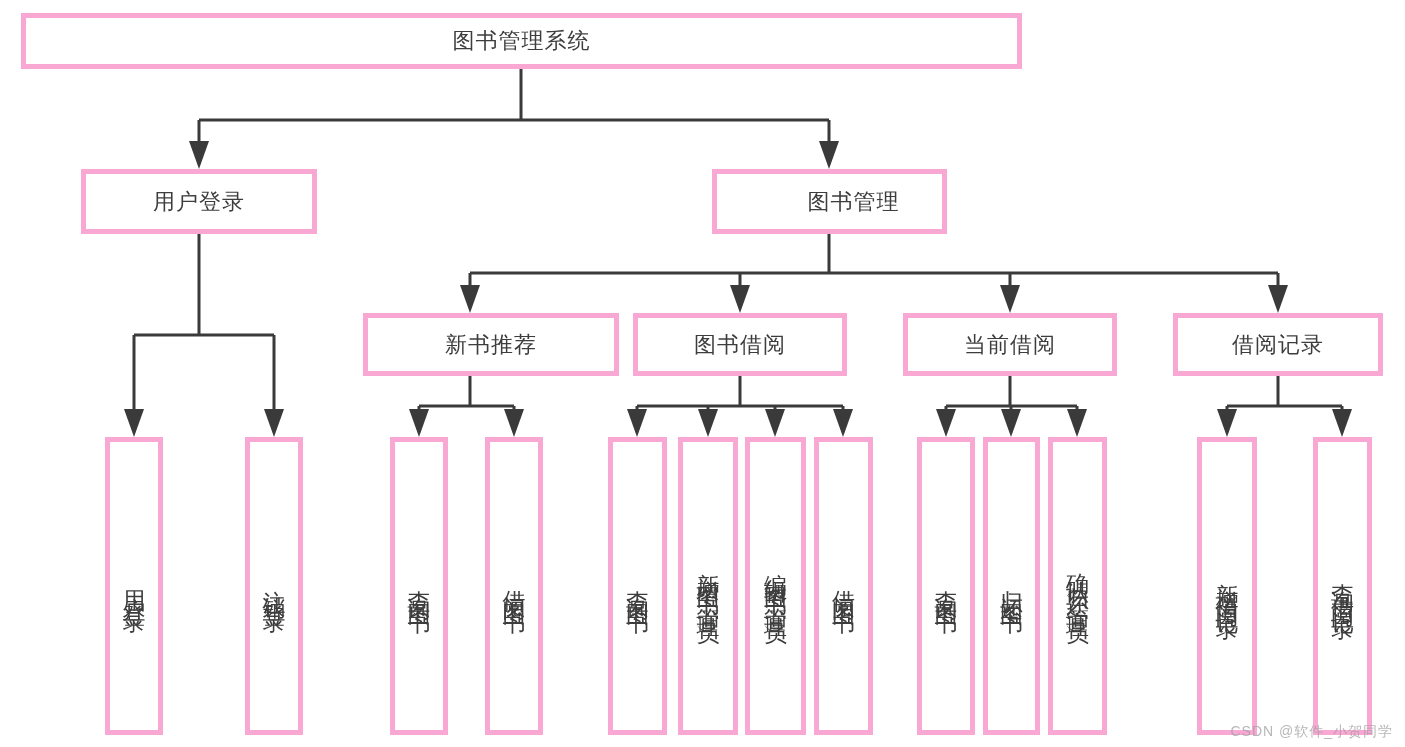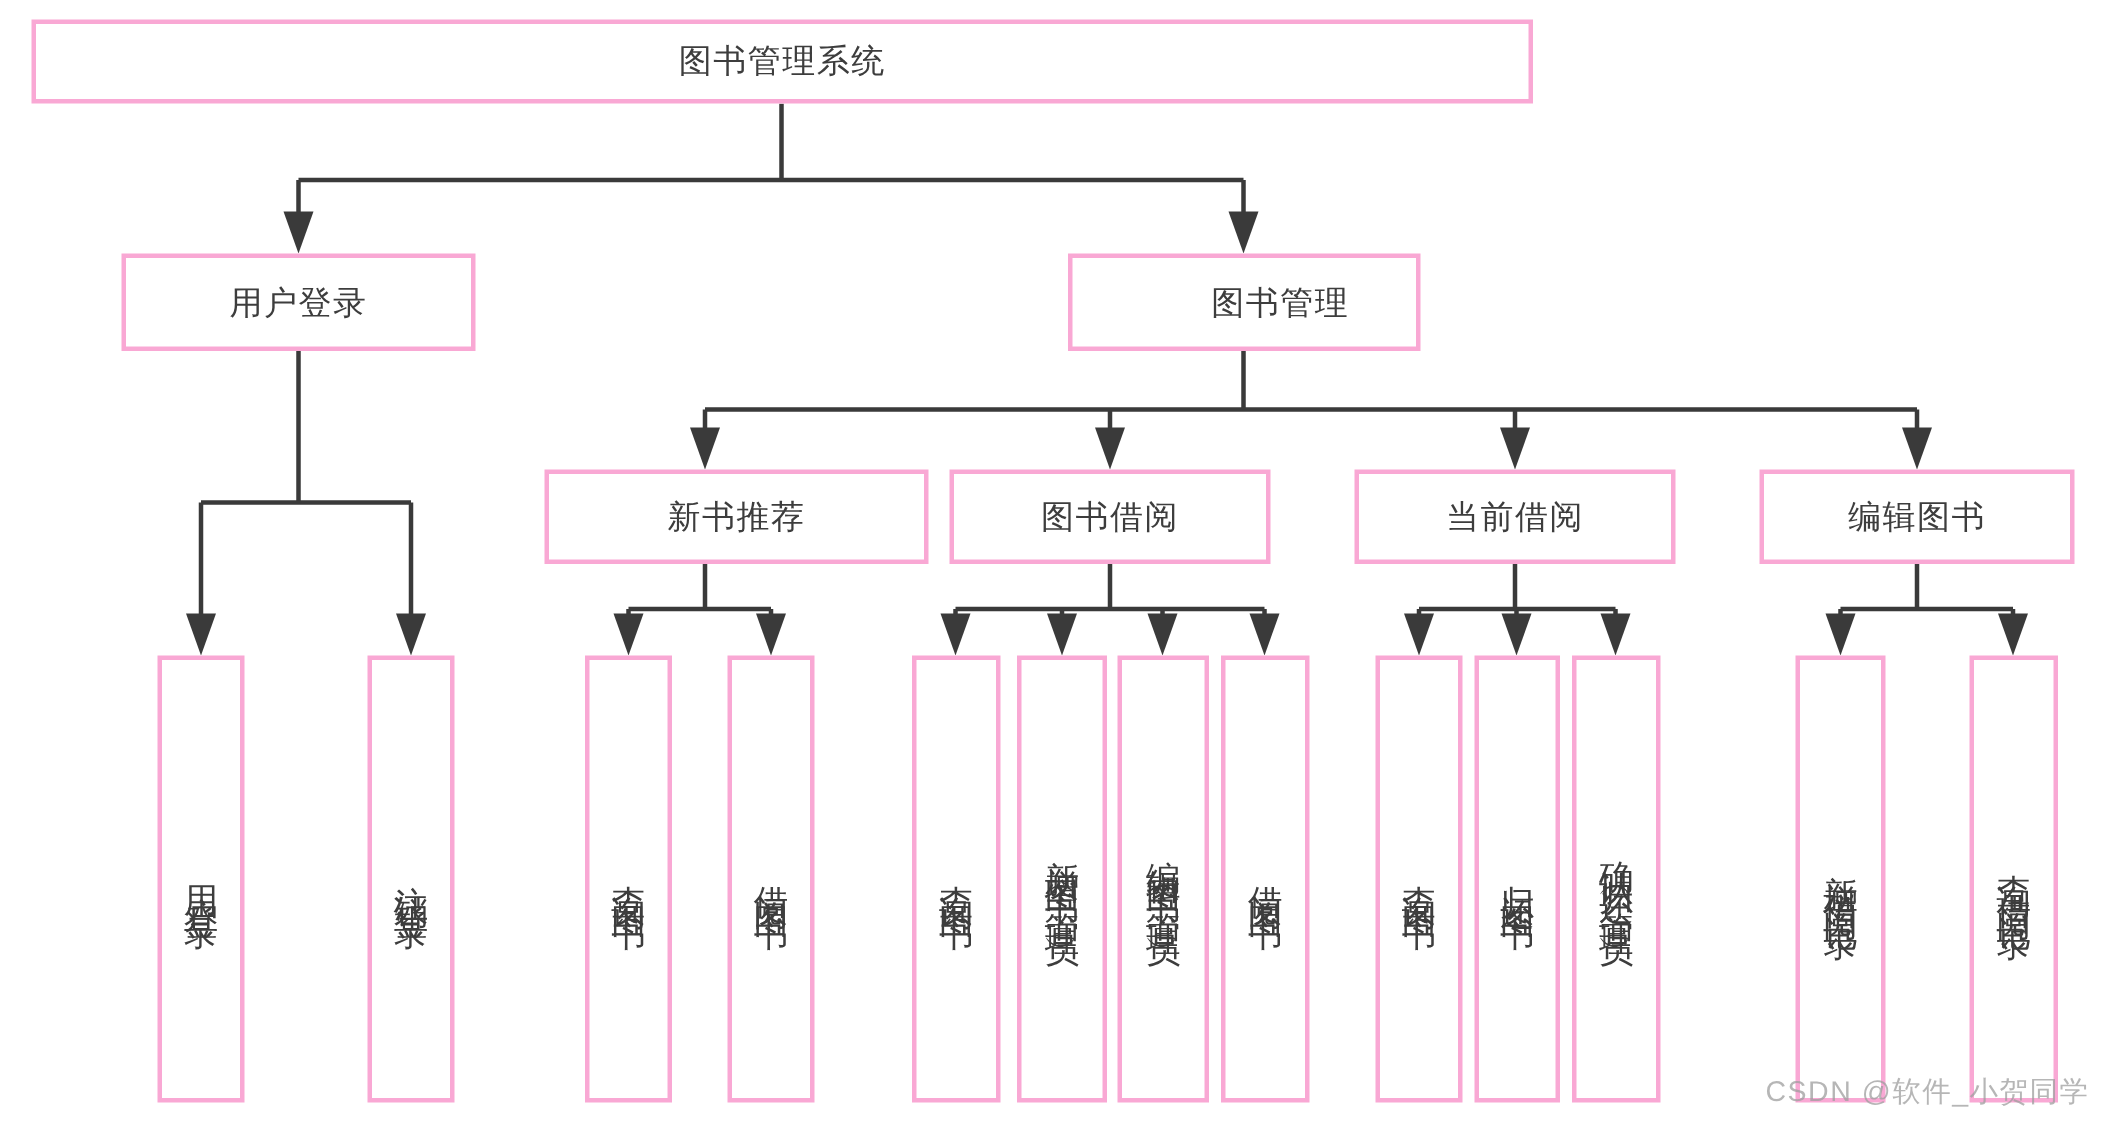--- a/index.html
+++ b/index.html
@@ -19,40 +19,40 @@
   .connectors path {
     stroke: #3a3a3a;
     stroke-width: 3;
     fill: none;
   }
   .connectors polygon { fill: #3a3a3a; }
   .node {
     position: absolute;
     box-sizing: border-box;
     background: #ffffff;
-    border: 3px solid #f9a8d4;
+    border: 5px solid #f9a8d4;
     display: flex;
     align-items: center;
     justify-content: center;
     color: #3d3d3d;
     font-size: 22px;
     letter-spacing: 1px;
     text-align: center;
   }
   .node.vbox span {
     writing-mode: vertical-rl;
     letter-spacing: 7px;
     font-size: 23px;
     line-height: 1;
   }
   .watermark {
     position: absolute;
     right: 12px;
     bottom: 6px;
-    font-size: 19px;
+    font-size: 14px;
     color: rgba(158, 158, 158, 0.75);
     letter-spacing: 1px;
     pointer-events: none;
     z-index: 5;
   }
 </style>
 </head>
 <body>
 
 <div class="stage">
@@ -107,21 +107,21 @@
   <div class="node" style="left:363px; top:313px; width:256px; height:63px;">
     <span>新书推荐</span>
   </div>
   <div class="node" style="left:633px; top:313px; width:214px; height:63px;">
     <span>图书借阅</span>
   </div>
   <div class="node" style="left:903px; top:313px; width:214px; height:63px;">
     <span>当前借阅</span>
   </div>
   <div class="node" style="left:1173px; top:313px; width:210px; height:63px;">
-    <span>编辑图书</span>
+    <span>借阅记录</span>
   </div>
 
   <div class="node vbox" style="left:105px; top:437px; width:58px; height:298px;">
     <span>用户登录</span>
   </div>
   <div class="node vbox" style="left:245px; top:437px; width:58px; height:298px;">
     <span>注销登录</span>
   </div>
 
   <div class="node vbox" style="left:390px; top:437px; width:58px; height:298px;">

